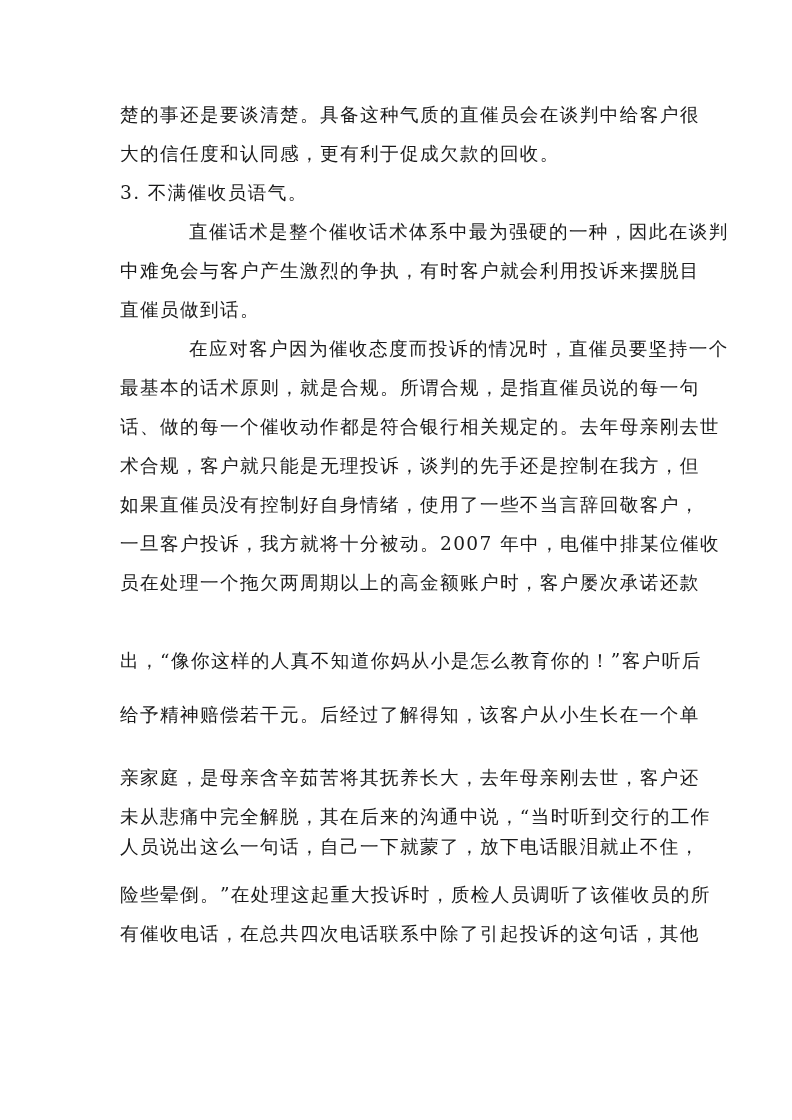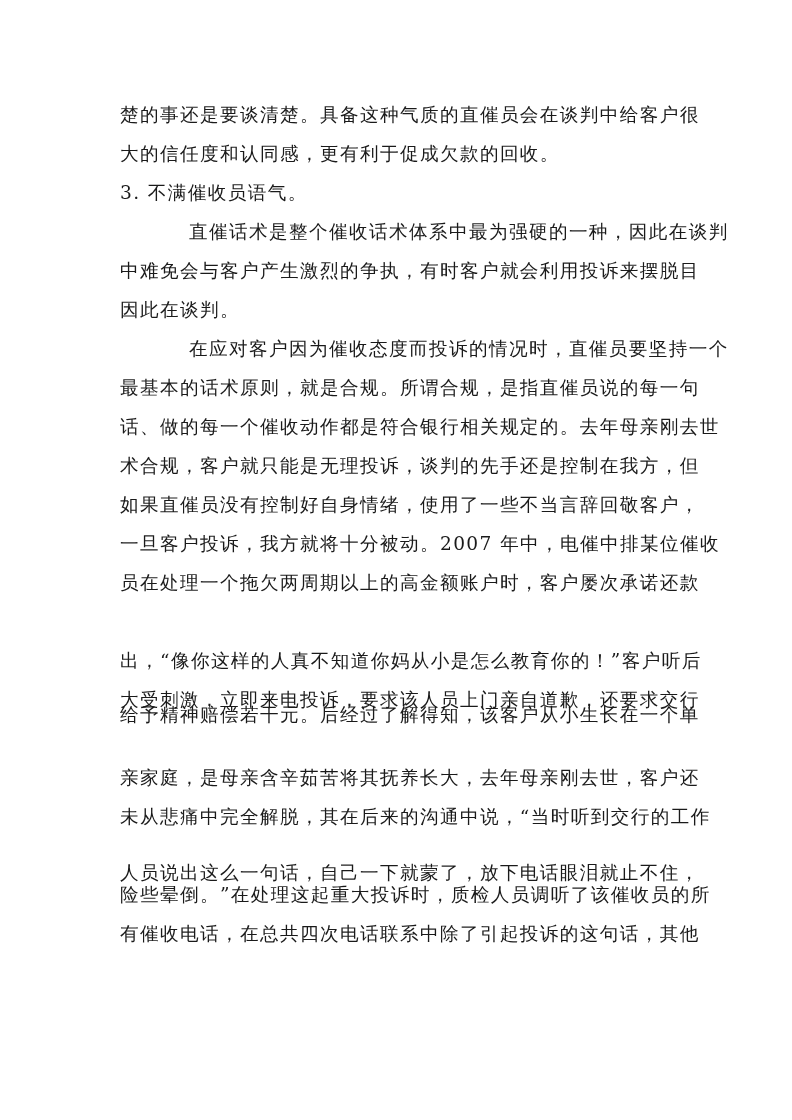--- a/index.html
+++ b/index.html
@@ -23,29 +23,28 @@
   </style>
 </head>
 <body>
 
 <div class="page">
   <div class="line" style="top:100px">楚的事还是要谈清楚。具备这种气质的直催员会在谈判中给客户很</div>
   <div class="line" style="top:139px">大的信任度和认同感，更有利于促成欠款的回收。</div>
   <div class="line" style="top:178px">3.  不满催收员语气。</div>
   <div class="line indent" style="top:217px">直催话术是整个催收话术体系中最为强硬的一种，因此在谈判</div>
   <div class="line" style="top:256px">中难免会与客户产生激烈的争执，有时客户就会利用投诉来摆脱目</div>
-  <div class="line" style="top:295px">因此在谈判。</div>
+  <div class="line" style="top:295px">直催员做到话。</div>
   <div class="line indent" style="top:334px">在应对客户因为催收态度而投诉的情况时，直催员要坚持一个</div>
   <div class="line" style="top:373px">最基本的话术原则，就是合规。所谓合规，是指直催员说的每一句</div>
   <div class="line" style="top:412px">话、做的每一个催收动作都是符合银行相关规定的。去年母亲刚去世</div>
   <div class="line" style="top:490px">如果直催员没有控制好自身情绪，使用了一些不当言辞回敬客户，</div>
   <div class="line" style="top:451px">术合规，客户就只能是无理投诉，谈判的先手还是控制在我方，但</div>
   <div class="line" style="top:529px">一旦客户投诉，我方就将十分被动。2007 年中，电催中排某位催收</div>
   <div class="line" style="top:568px">员在处理一个拖欠两周期以上的高金额账户时，客户屡次承诺还款</div>
   <div class="line" style="top:646px">出，“像你这样的人真不知道你妈从小是怎么教育你的！”客户听后</div>
-  <div class="line" style="top:685px">大受刺激，立即来电投诉，要求该人员上门亲自道歉，还要求交行</div>
   <div class="line" style="top:700px">给予精神赔偿若干元。后经过了解得知，该客户从小生长在一个单</div>
   <div class="line" style="top:763px">亲家庭，是母亲含辛茹苦将其抚养长大，去年母亲刚去世，客户还</div>
   <div class="line" style="top:802px">未从悲痛中完全解脱，其在后来的沟通中说，“当时听到交行的工作</div>
-  <div class="line" style="top:858px">人员说出这么一句话，自己一下就蒙了，放下电话眼泪就止不住，</div>
+  <div class="line" style="top:832px">人员说出这么一句话，自己一下就蒙了，放下电话眼泪就止不住，</div>
   <div class="line" style="top:880px">险些晕倒。”在处理这起重大投诉时，质检人员调听了该催收员的所</div>
   <div class="line" style="top:919px">有催收电话，在总共四次电话联系中除了引起投诉的这句话，其他</div>
 </div>
 
 </body></html>

